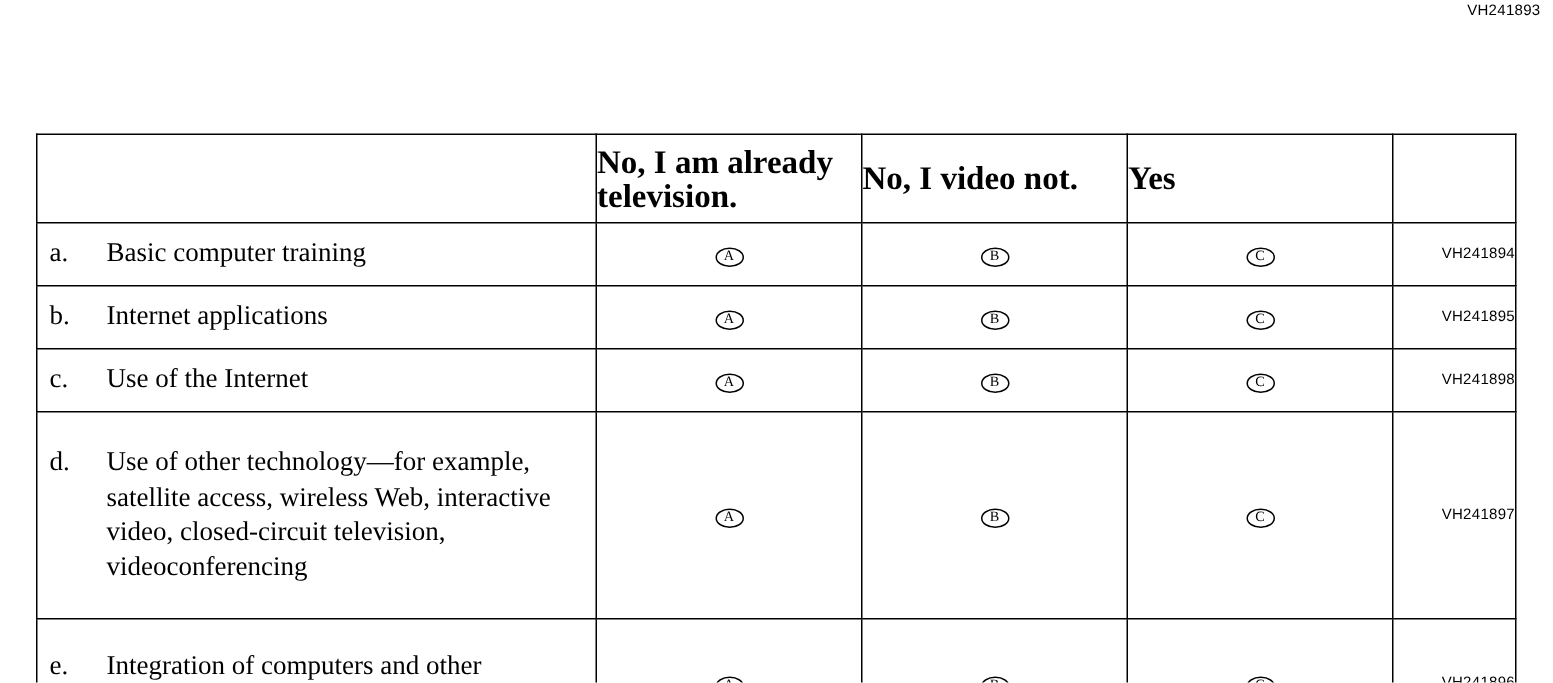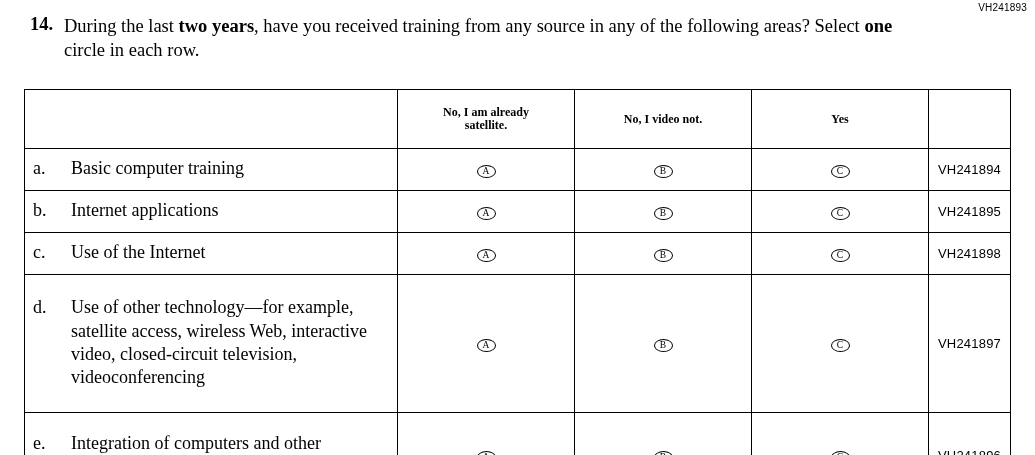--- a/index.html
+++ b/index.html
@@ -62,23 +62,23 @@
     border: 1.6px solid #000000;
     padding: 0;
     vertical-align: middle;
   }
   .col-label { width: 373px; }
   .col-opt { width: 177px; }
   .col-code { width: 82px; }
 
   thead th {
     height: 58px;
-    text-align: center;
+    text-align: left;
     font-weight: bold;
-    font-size: 12px;
+    font-size: 22px;
     line-height: 1.05;
     padding: 2px 6px;
   }
   thead th.blank-head { border-left: 1.6px solid #000; }
 
   tbody td.rowlabel {
     padding: 5px 8px 6px 8px;
     font-size: 18px;
     line-height: 1.3;
   }
@@ -91,23 +91,23 @@
     width: 26px;
   }
   .row-text {
     flex: 1 1 auto;
     margin-left: 12px;
   }
   tbody td.optcell {
     text-align: center;
   }
   tbody td.codecell {
-    text-align: center;
+    text-align: right;
     font-family: "Liberation Sans", sans-serif;
-    font-size: 13px;
+    font-size: 10px;
     letter-spacing: 0.2px;
   }
   .bubble {
     display: inline-block;
     width: 19px;
     height: 13px;
     border: 1.3px solid #000000;
     border-radius: 50% / 50%;
     font-size: 9.5px;
     line-height: 12px;
@@ -125,39 +125,35 @@
   tr.r-d td { height: 126px; }
   tr.r-e td { height: 74px; }
 </style>
 </head>
 <body>
 
 <div class="page">
 
   <div class="corner-code">VH241893</div>
 
-  <div class="question">
-    <div class="q-num">14.</div>
-    <div class="q-text"><span>During the last </span><b>two years</b><span>, have you received training from any source in any of the following areas? Select </span><b>one</b><span> circle in each row.</span></div>
-  </div>
 
   <table class="matrix">
     <colgroup>
       <col class="col-label">
       <col class="col-opt">
       <col class="col-opt">
       <col class="col-opt">
       <col class="col-code">
     </colgroup>
     <thead>
       <tr>
         <th class="blank-head"></th>
         <th>
           <div>No, I am already</div>
-          <div>satellite.</div>
+          <div>television.</div>
         </th>
         <th>No, I video not.</th>
         <th>Yes</th>
         <th></th>
       </tr>
     </thead>
     <tbody>
       <tr class="r-short">
         <td class="rowlabel">
           <div class="rowlabel-inner">

